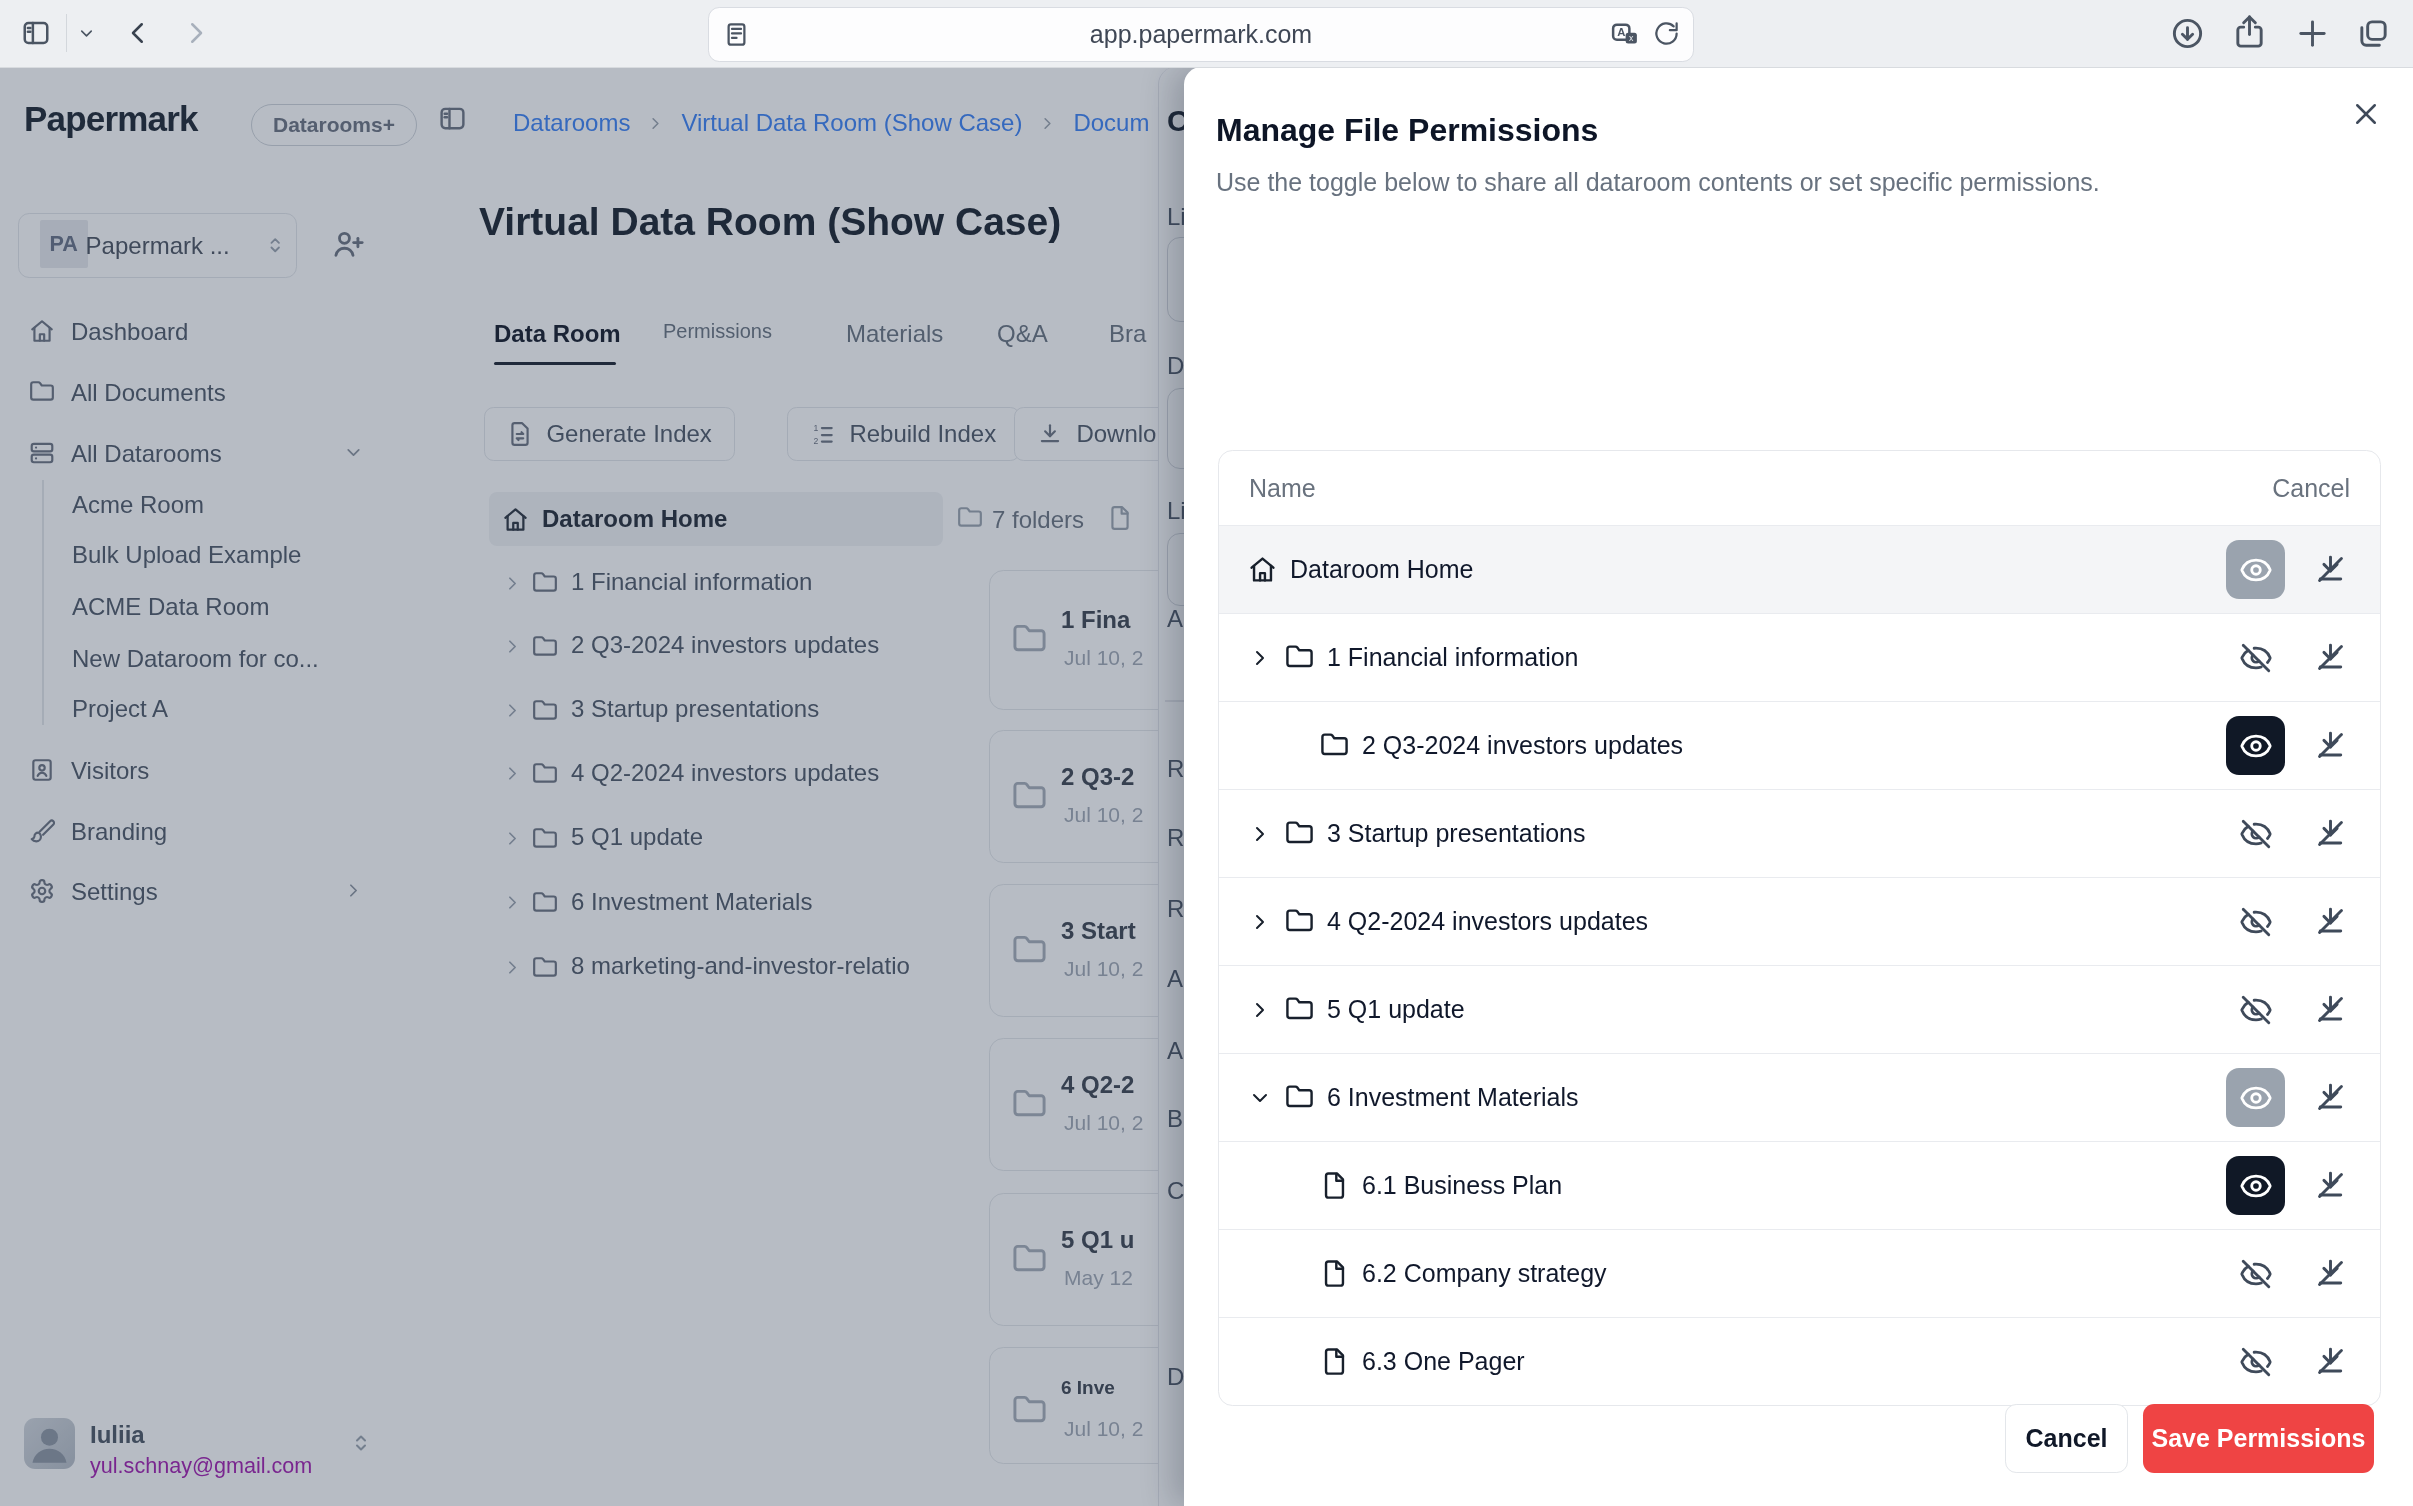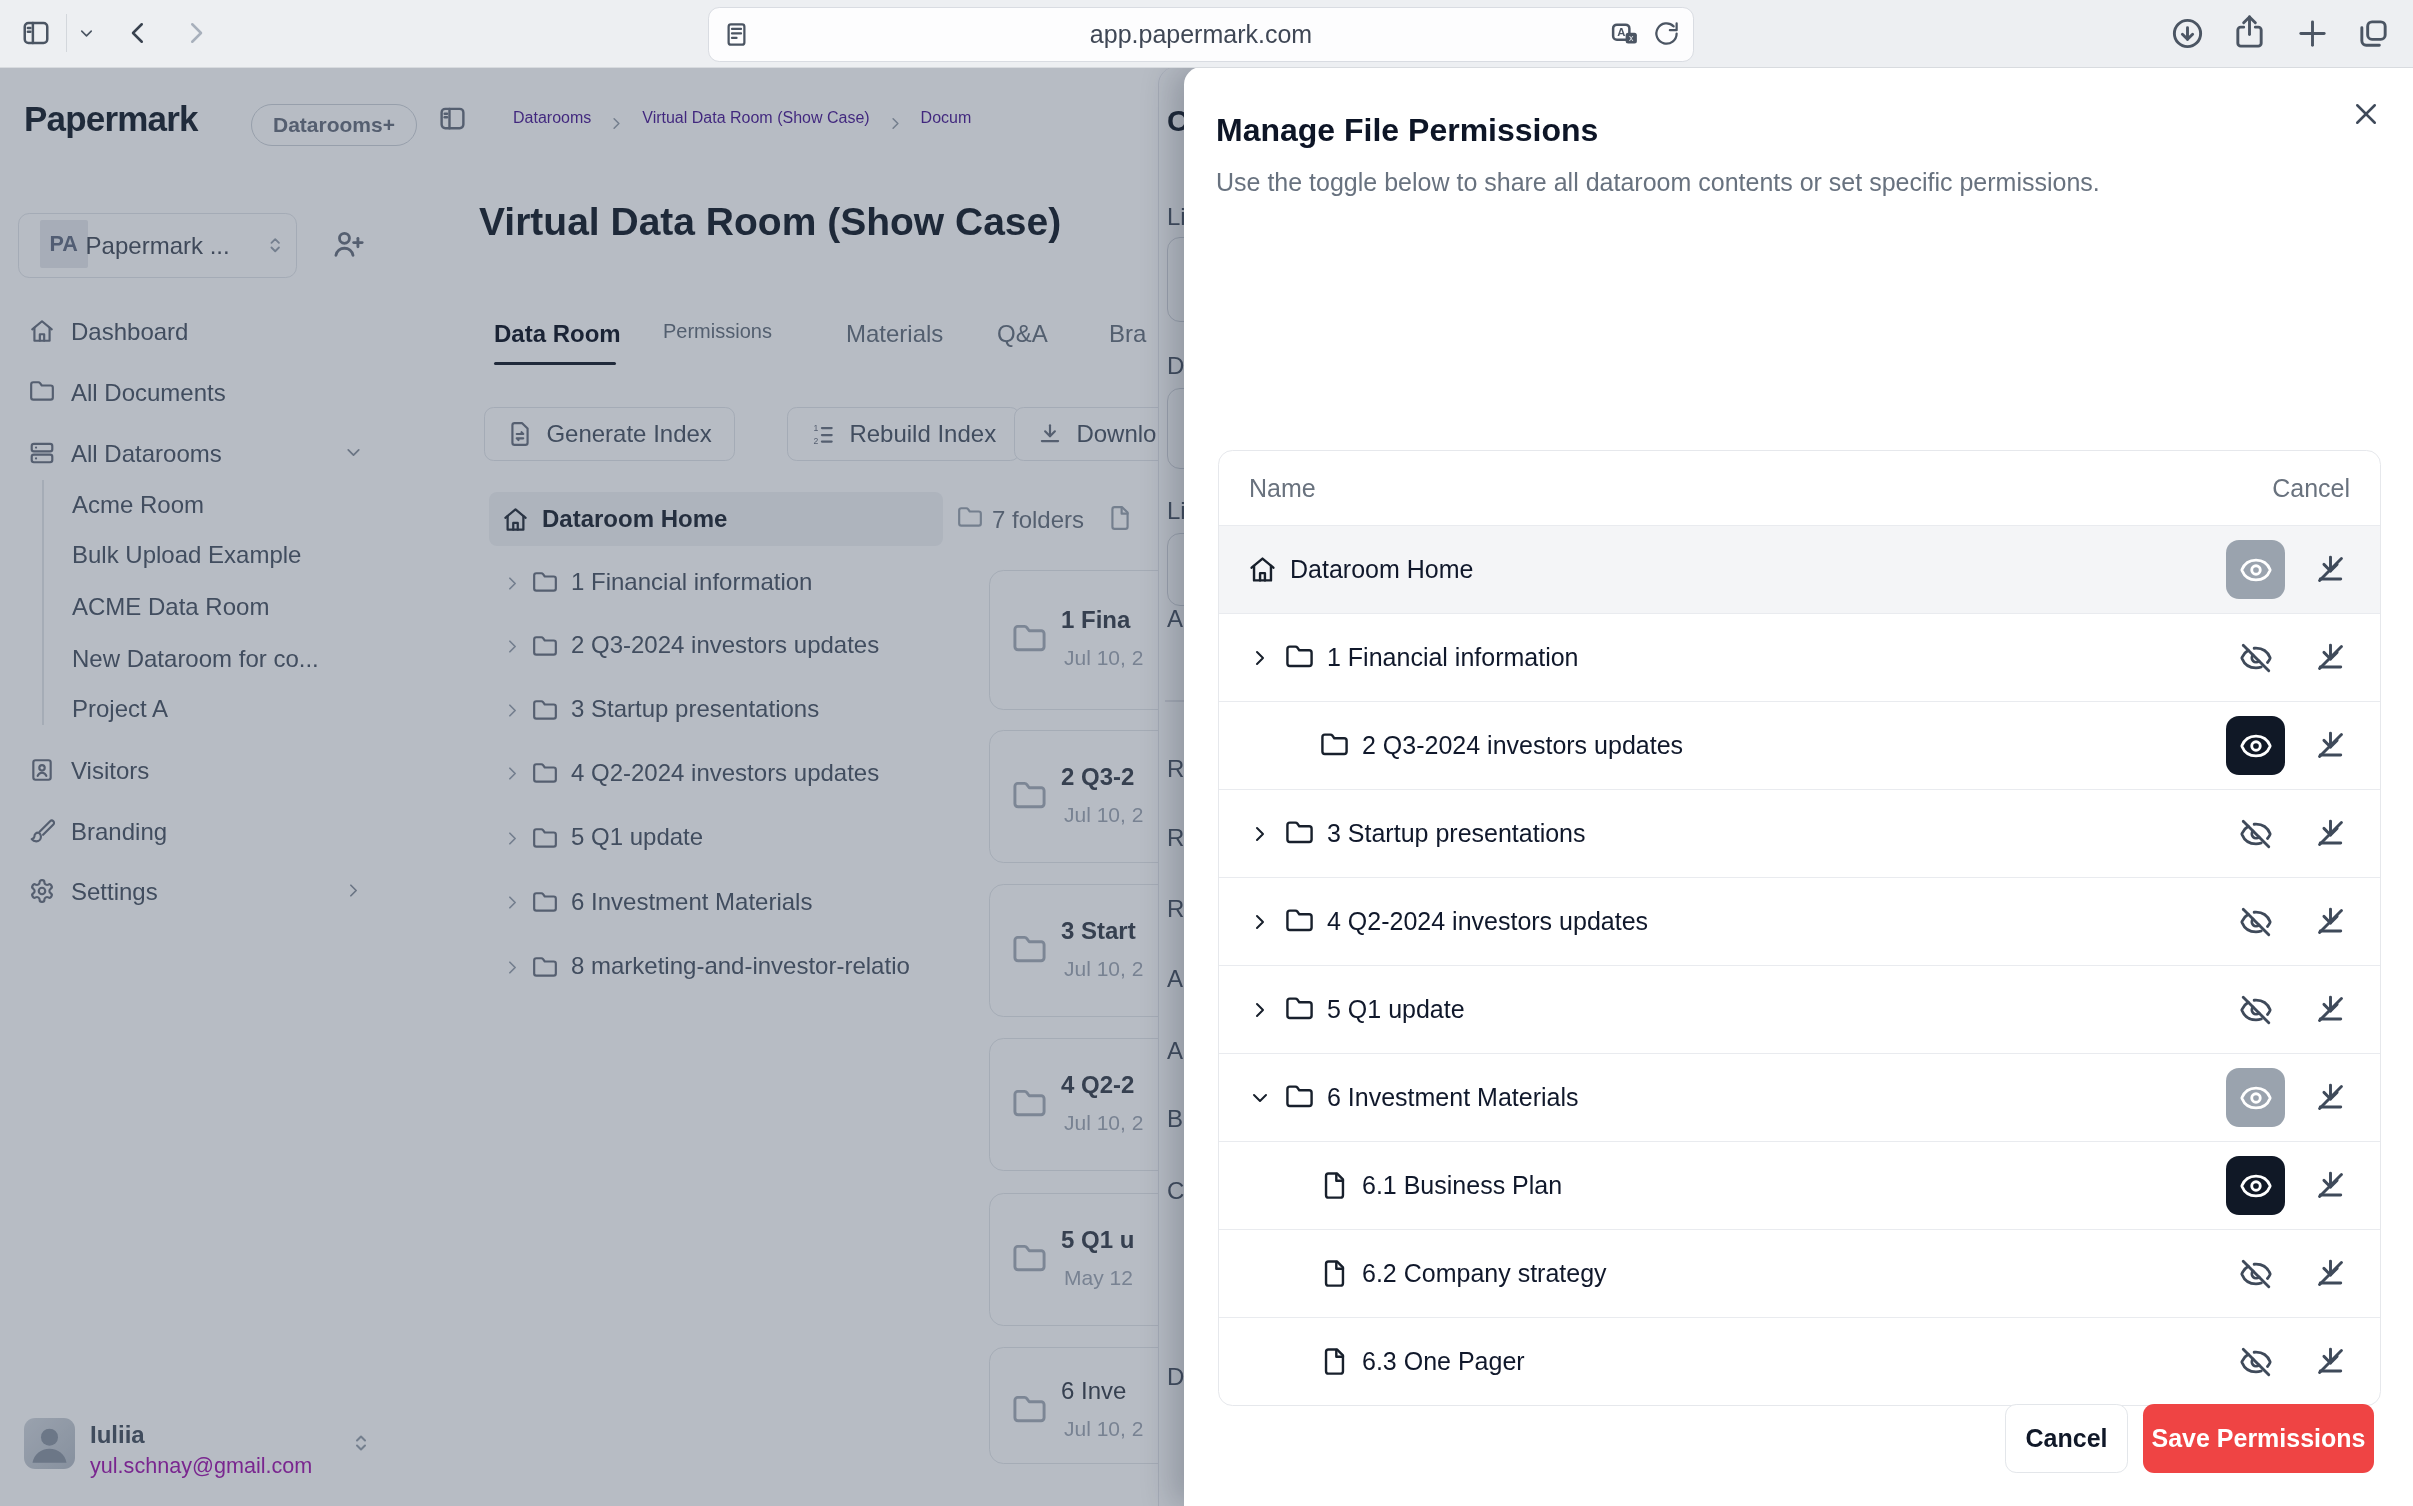--- a/index.html
+++ b/index.html
@@ -298,21 +298,21 @@
       <svg class="i" width="51" height="51" style="color:#8d96a3" viewBox="0 0 64 64">
         <use href="#person-fill"></use>
       </svg>
     </div>
   <div class="t" style="left:90px;top:1354px;font-size:24px;font-weight:600;color:#4b5563">Iuliia</div>
   <div class="t" style="left:90px;top:1386px;font-size:21.6px;color:#a21caf">yul.schnay@gmail.com</div>
   <svg class="i abs" width="24" height="24" style="left:349px;top:1364px;color:#9aa3ae" viewBox="0 0 30 30">
       <use href="#chev-ud"></use>
     </svg>
 
-  <div class="abs" style="left:513px;top:42px;display:flex;gap:16px;font-size:16px;color:#4c1d95;white-space:nowrap">
+  <div class="abs" style="left:513px;top:42px;display:flex;gap:16px;font-size:24px;color:#3b82f6;white-space:nowrap">
     <span>Datarooms</span>
     <svg class="i" width="19" height="19" style="color:#9aa3ae;margin-top:4.8px" viewBox="0 0 24 24">
         <use href="#chev-r"></use>
       </svg>
     <span>Virtual Data Room (Show Case)</span>
     <svg class="i" width="19" height="19" style="color:#9aa3ae;margin-top:4.8px" viewBox="0 0 24 24">
         <use href="#chev-r"></use>
       </svg>
     <span>Docum</span>
   </div>
@@ -442,21 +442,21 @@
       <svg class="i abs" width="35" height="35" style="left:22.4px;top:48px;color:#a6adb8" viewBox="0 0 44 44">
         <use href="#folder"></use>
       </svg>
       <div class="t" style="left:71px;top:32px;font-size:24px;font-weight:600;color:#3c4450">5 Q1 u</div>
       <div class="t" style="left:74px;top:72px;font-size:21px;color:#a0a8b4">May 12</div>
     </div>
   <div class="card" style="top:1280px;height:115px">
       <svg class="i abs" width="35" height="35" style="left:22.4px;top:45px;color:#a6adb8" viewBox="0 0 44 44">
         <use href="#folder"></use>
       </svg>
-      <div class="t" style="left:71px;top:29px;font-size:24px;font-weight:400;color:#3c4450">6 Inve</div>
+      <div class="t" style="left:71px;top:29px;font-size:19px;font-weight:700;color:#3c4450">6 Inve</div>
       <div class="t" style="left:74px;top:69px;font-size:21px;color:#a0a8b4">Jul 10, 2</div>
     </div>
 </div>
 
 <div class="sheet2">
   <div class="frag" style="top:37px;font-size:30px;font-weight:700;color:#18202c">C</div>
   <div class="frag" style="top:136px">Li</div>
   <div class="fragbox" style="top:170px;height:83px"></div>
   <div class="frag" style="top:285px">D</div>
   <div class="fragbox" style="top:321px;height:79px"></div>

